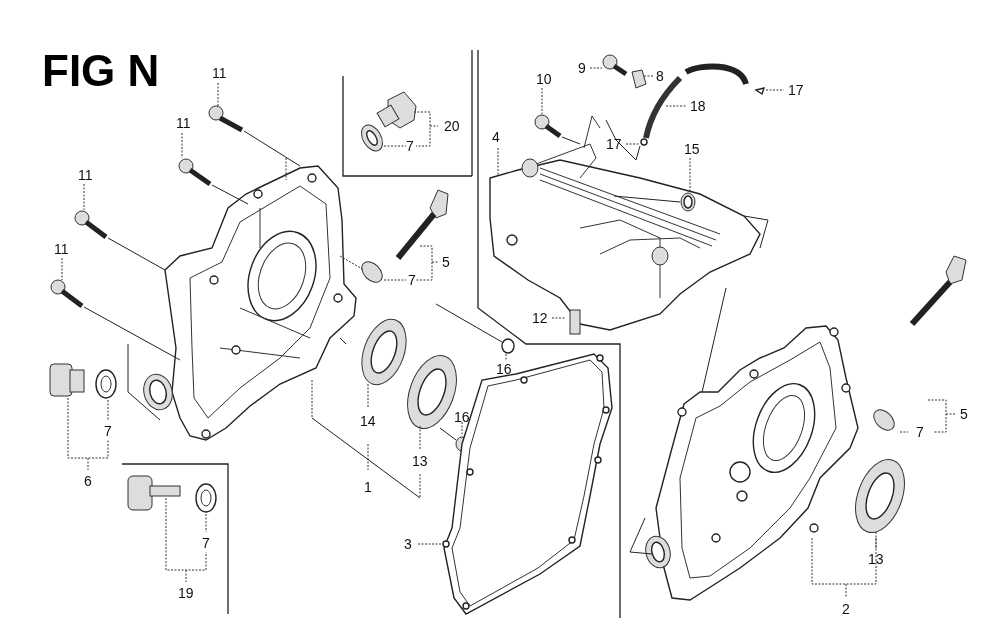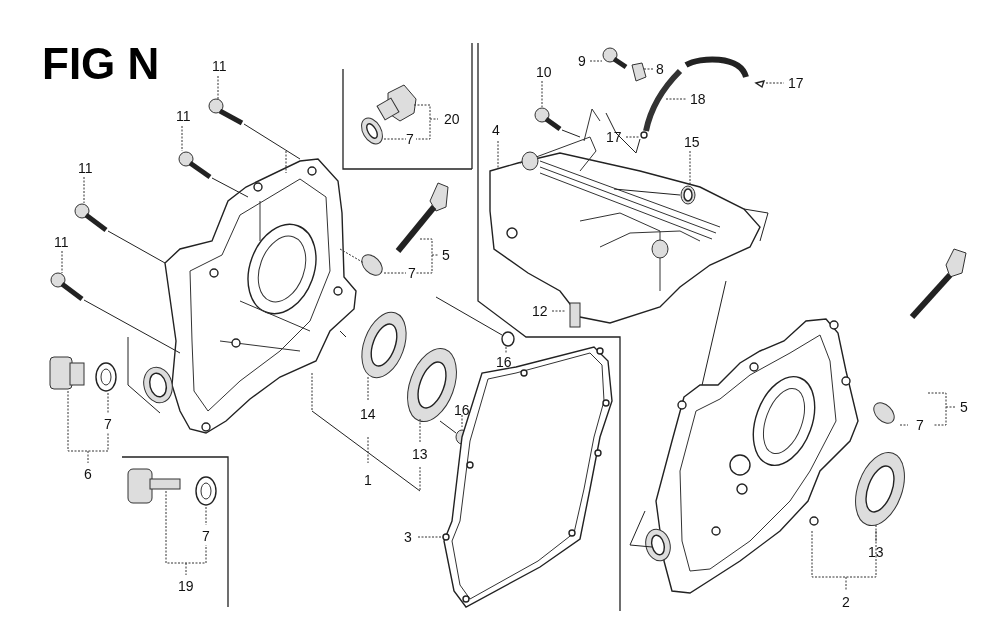--- a/index.html
+++ b/index.html
@@ -1,17 +1,17 @@
 <!DOCTYPE html>
 <html><head>
 <meta charset="utf-8">
 <style>
   html,body{margin:0;padding:0;background:#fff;}
   body{width:1000px;height:629px;position:relative;overflow:hidden;font-family:"Liberation Sans",sans-serif;}
-  #fig{position:absolute;left:0;top:1px;width:1000px;height:469px;}
+  #fig{position:absolute;left:0;top:8px;width:1000px;height:469px;}
   .title{position:absolute;left:42px;top:38px;font-size:44px;font-weight:bold;color:#000;letter-spacing:0px;}
   svg text{font-family:"Liberation Sans",sans-serif;font-size:14px;fill:#111;}
   .ln{stroke:#222;stroke-width:1;fill:none;}
   .dl{stroke:#333;stroke-width:1;fill:none;stroke-dasharray:2 1.5;}
   .part{stroke:#222;stroke-width:1.4;fill:#fff;}
   .part2{stroke:#333;stroke-width:1;fill:none;}
   .hatch{stroke:#333;stroke-width:1;fill:#ddd;}
   .box{stroke:#222;stroke-width:1.3;fill:none;}
 </style>
 </head>

